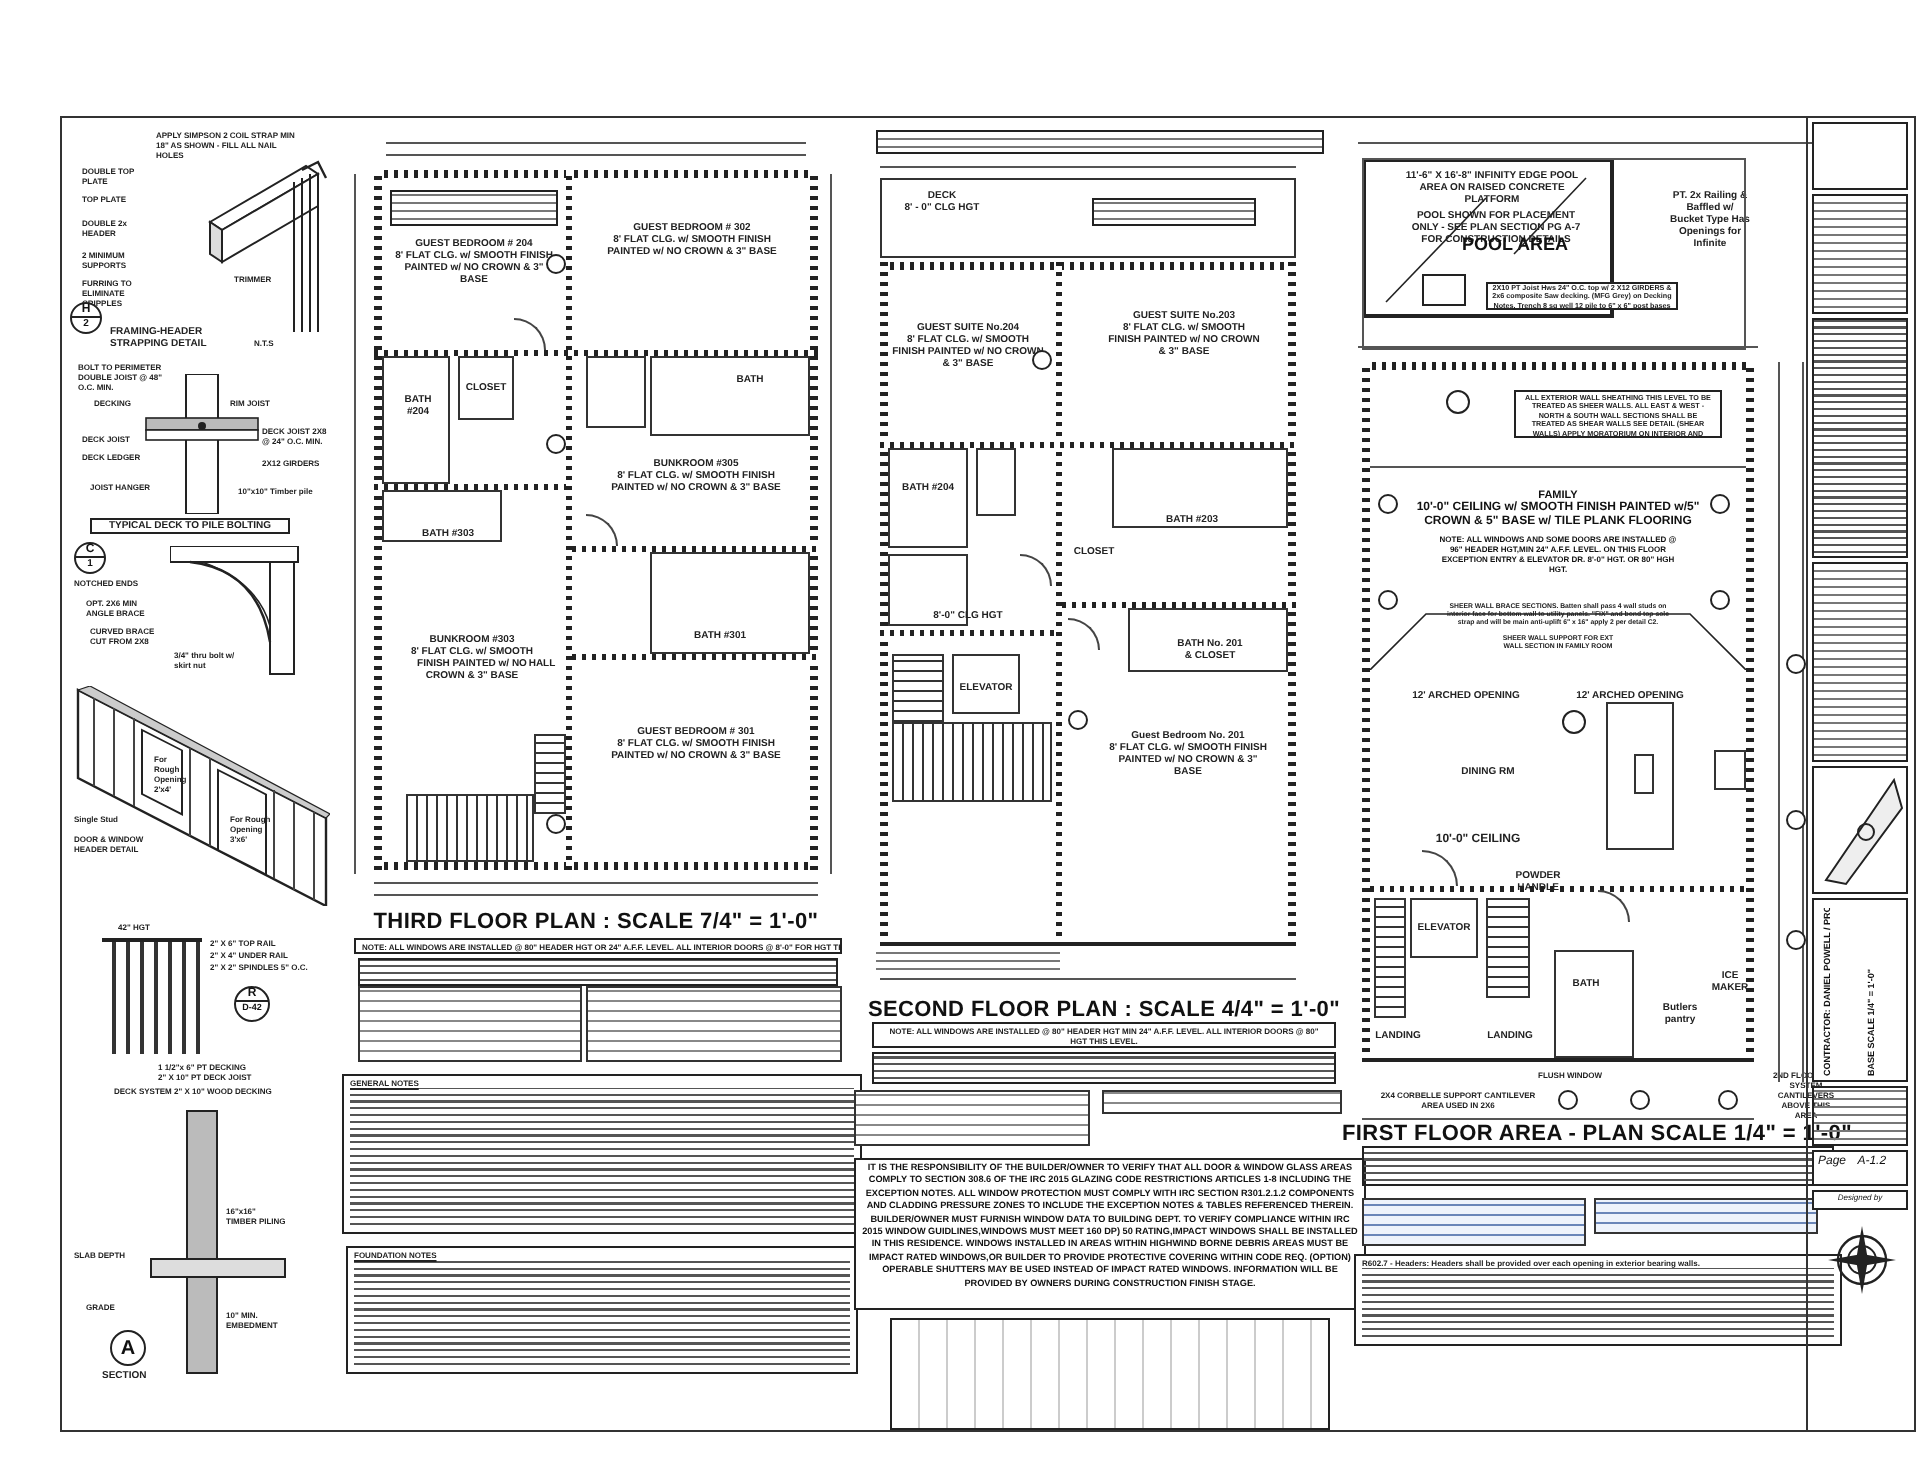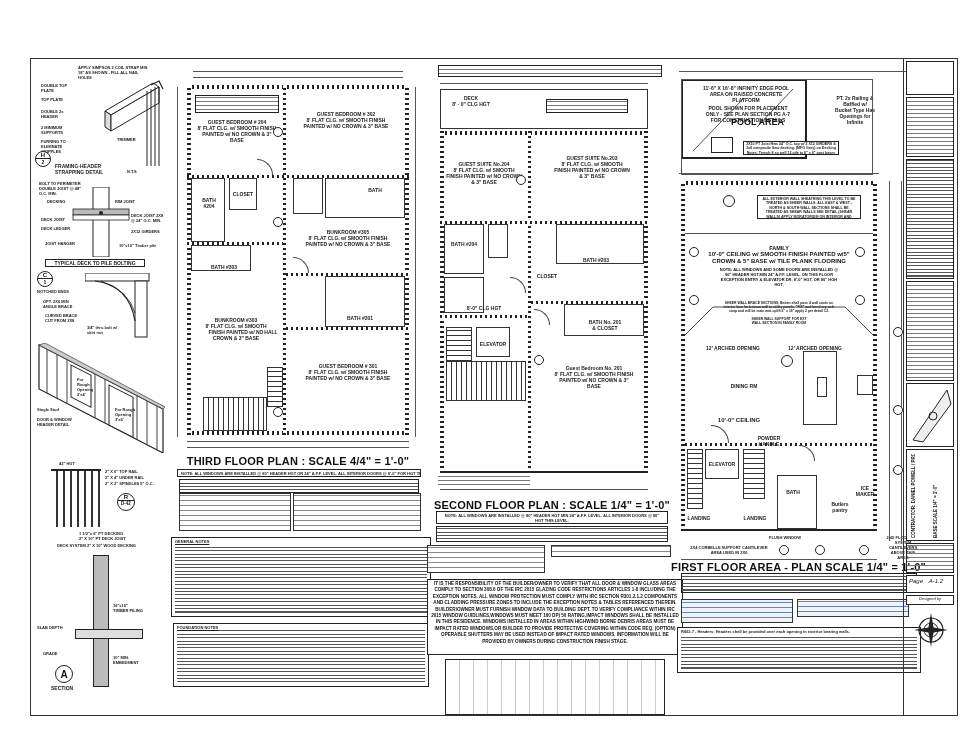--- a/index.html
+++ b/index.html
@@ -200,21 +200,21 @@
     <div class="stair" style="left:30px;top:330px;width:64px;height:34px;"></div>
     <div class="stairh" style="left:94px;top:300px;width:16px;height:40px;"></div>
     <div class="door" style="left:84px;top:92px;width:16px;height:16px;"></div>
     <div class="door" style="left:120px;top:190px;width:16px;height:16px;"></div>
     <div class="circle-tag" style="left:100px;top:60px;width:10px;height:10px;"></div>
     <div class="circle-tag" style="left:100px;top:150px;width:10px;height:10px;"></div>
     <div class="circle-tag" style="left:100px;top:340px;width:10px;height:10px;"></div>
 
     <div class="dim" style="left:14px;top:374px;width:222px;"></div>
     <div class="dim" style="left:14px;top:380px;width:222px;"></div>
-    <div class="abs plan-title" style="left:0;top:388px;width:250px;">THIRD FLOOR PLAN : SCALE 4/4" = 1'-0"</div>
+    <div class="abs plan-title" style="left:0;top:388px;width:250px;">THIRD FLOOR PLAN : SCALE 7/4" = 1'-0"</div>
     <div class="abs note-box tiny" style="left:4px;top:402px;width:244px;height:8px;overflow:hidden;white-space:nowrap;">NOTE: ALL WINDOWS ARE INSTALLED @ 80" HEADER HGT OR 24" A.F.F. LEVEL. ALL INTERIOR DOORS @ 8'-0" FOR HGT THIS LEVEL.</div>
     <div class="abs note-box textlines-dense" style="left:6px;top:412px;width:240px;height:14px;"></div>
   </div>
 
   <div class="tbl" style="left:148px;top:434px;width:112px;height:38px;"></div>
   <div class="tbl" style="left:262px;top:434px;width:128px;height:38px;"></div>
 
   <div class="abs note-box" style="left:140px;top:478px;width:260px;height:80px;">
     <div class="tiny" style="text-decoration:underline;">GENERAL NOTES</div>
     <div class="textlines-dense" style="height:70px;"></div>
@@ -276,21 +276,21 @@
     </div>
     <div class="door" style="left:84px;top:212px;width:16px;height:16px;"></div>
     <div class="door" style="left:108px;top:244px;width:16px;height:16px;"></div>
     <div class="circle-tag" style="left:90px;top:110px;width:10px;height:10px;"></div>
     <div class="circle-tag" style="left:108px;top:290px;width:10px;height:10px;"></div>
     <div class="abs tiny textlines" style="left:12px;top:410px;width:92px;height:12px;"></div>
 
     <div class="dim" style="left:14px;top:424px;width:208px;"></div>
 
   </div>
-  <div class="abs plan-title" style="left:395px;top:440px;width:252px;">SECOND FLOOR PLAN : SCALE 1/4" = 1'-0"</div>
+  <div class="abs plan-title" style="left:395px;top:440px;width:252px;">SECOND FLOOR PLAN : SCALE 4/4" = 1'-0"</div>
   <div class="abs note-box tiny" style="left:405px;top:452px;width:232px;height:13px;text-align:center;overflow:hidden;">NOTE: ALL WINDOWS ARE INSTALLED @ 80" HEADER HGT MIN 24" A.F.F. LEVEL. ALL INTERIOR DOORS @ 80" HGT THIS LEVEL.</div>
   <div class="abs note-box textlines-dense" style="left:405px;top:467px;width:232px;height:16px;"></div>
 
   <div class="tbl" style="left:396px;top:486px;width:118px;height:28px;"></div>
   <div class="tbl" style="left:520px;top:486px;width:120px;height:12px;"></div>
 
   <div class="abs note-box" style="left:396px;top:520px;width:256px;height:76px;">
     <div style="font-size:4.6px;line-height:6.4px;font-weight:bold;text-align:center;">IT IS THE RESPONSIBILITY OF THE BUILDER/OWNER TO VERIFY THAT ALL DOOR &amp; WINDOW GLASS AREAS COMPLY TO SECTION 308.6 OF THE IRC 2015 GLAZING CODE RESTRICTIONS ARTICLES 1-8 INCLUDING THE EXCEPTION NOTES. ALL WINDOW PROTECTION MUST COMPLY WITH IRC SECTION R301.2.1.2 COMPONENTS AND CLADDING PRESSURE ZONES TO INCLUDE THE EXCEPTION NOTES &amp; TABLES REFERENCED THEREIN. BUILDER/OWNER MUST FURNISH WINDOW DATA TO BUILDING DEPT. TO VERIFY COMPLIANCE WITHIN IRC 2015 WINDOW GUIDLINES,WINDOWS MUST MEET 160 DP) 50 RATING,IMPACT WINDOWS SHALL BE INSTALLED IN THIS RESIDENCE. WINDOWS INSTALLED IN AREAS WITHIN HIGHWIND BORNE DEBRIS AREAS MUST BE IMPACT RATED WINDOWS,OR BUILDER TO PROVIDE PROTECTIVE COVERING WITHIN CODE REQ. (OPTION) OPERABLE SHUTTERS MAY BE USED INSTEAD OF IMPACT RATED WINDOWS. INFORMATION WILL BE PROVIDED BY OWNERS DURING CONSTRUCTION FINISH STAGE.</div>
   </div>
 

